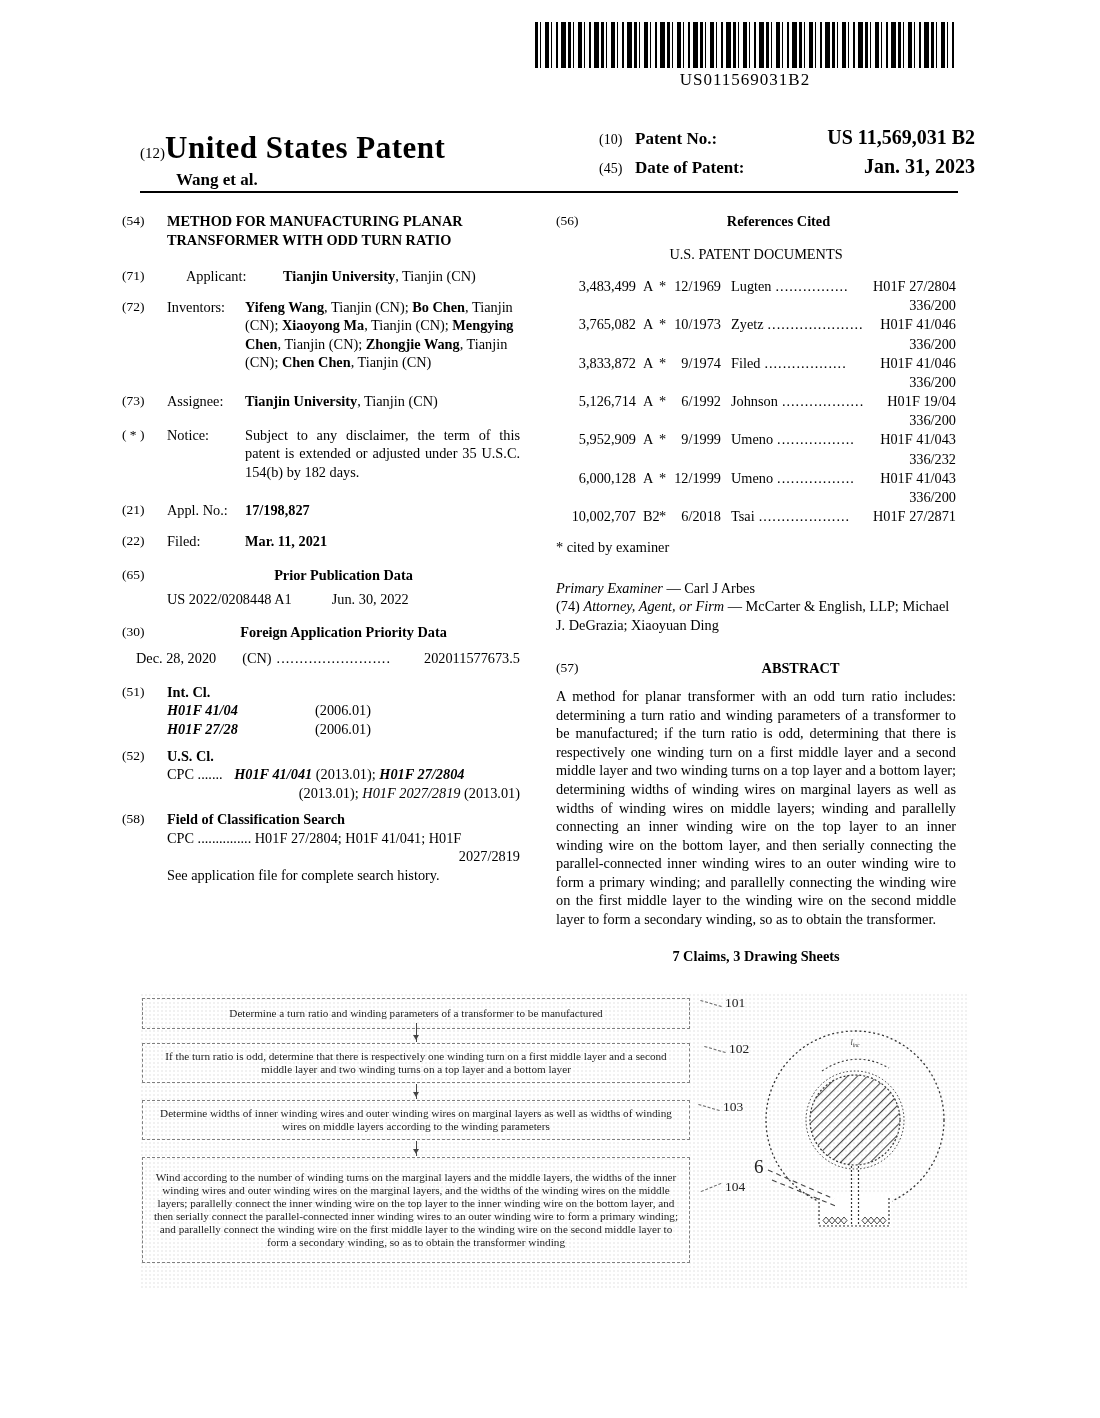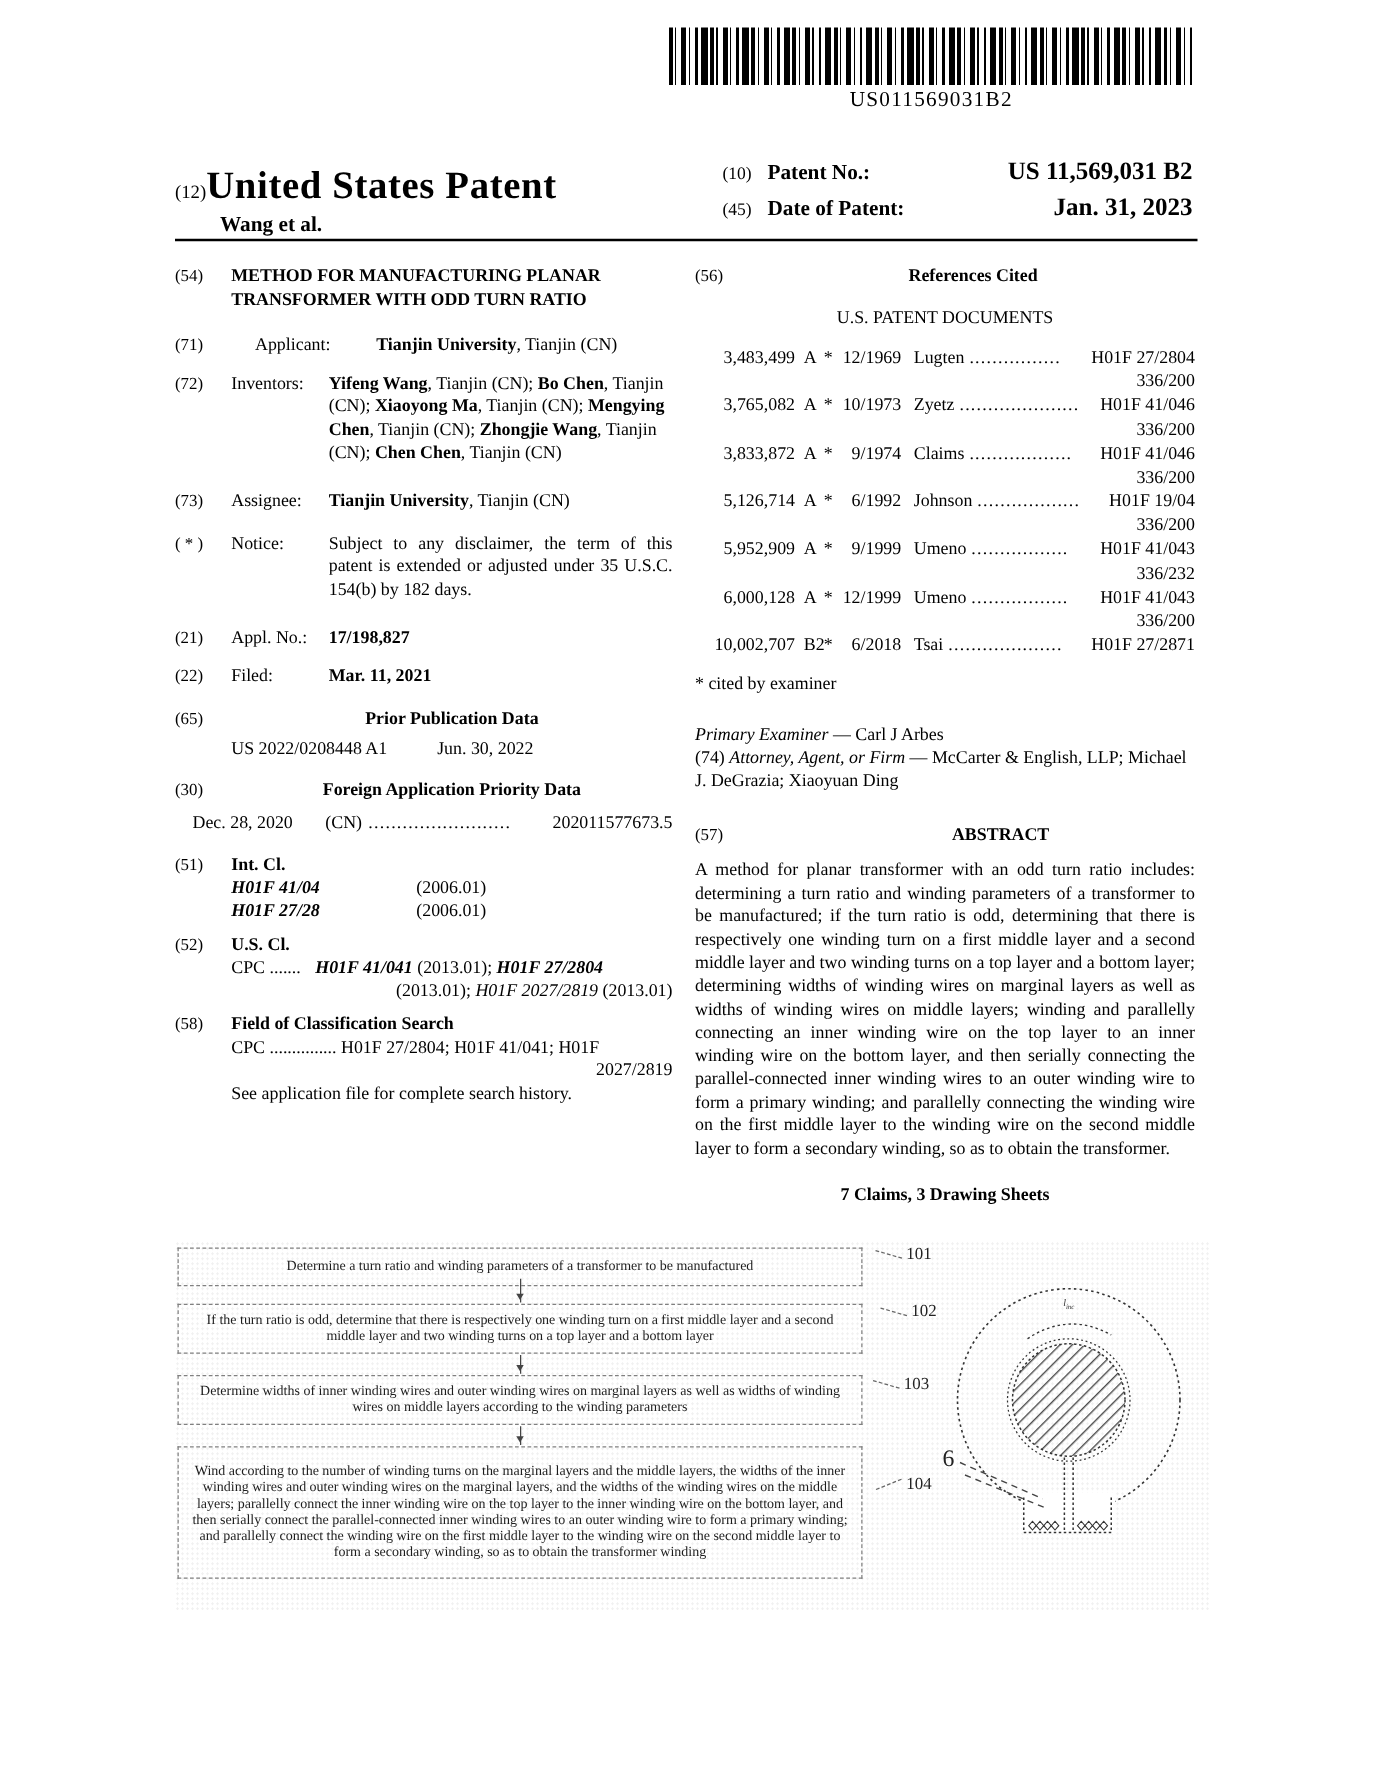--- a/index.html
+++ b/index.html
@@ -19,29 +19,29 @@
       #000 0 3px, #fff 3px 5px, #000 5px 6px, #fff 6px 10px,
       #000 10px 14px, #fff 14px 16px, #000 16px 17px, #fff 17px 21px,
       #000 21px 23px, #fff 23px 26px, #000 26px 31px, #fff 31px 33px);
   }
   .barcode-num { font-size:17px; letter-spacing:1px; margin-top:2px; }
 
   
   .kicker { font-size:15px; }
   .us-patent { font-size:31px; font-weight:700; letter-spacing:0.5px; }
   .authors { font-size:17px; font-weight:700; margin-top:4px; }
-  .hdr-right { left:578px; top:126px; width:376px; font-size:17px; }
+  .hdr-right { left:599px; top:126px; width:376px; font-size:17px; }
   .hdr-line { display:flex; align-items:baseline; margin-bottom:6px; }
   .hdr-line .n { font-size:14px; width:36px; }
   .hdr-line .lab { font-weight:700; }
   .hdr-line .val { font-weight:700; font-size:20px; margin-left:auto; white-space:nowrap; }
   .rule { left:140px; top:191px; width:818px; height:2px; background:#000; }
 
   
-  .colL { left:140px; top:212px; width:398px; font-size:14.3px; line-height:1.3; }
+  .colL { left:122px; top:212px; width:398px; font-size:14.3px; line-height:1.3; }
   .colR { left:556px; top:212px; width:400px; font-size:14.3px; line-height:1.3; }
 
   .sec2 { display:grid; grid-template-columns:45px 1fr; }
   .sec3 { display:grid; grid-template-columns:45px 78px 1fr; }
   .snum { font-size:13.5px; }
   b.nm { font-weight:700; }
   .just { text-align:justify; }
   .ctr { text-align:center; }
   .bold { font-weight:700; }
   .bi { font-weight:700; font-style:italic; }
@@ -241,21 +241,21 @@
         <span class="rname">Zyetz</span>
         <span class="rdots">.....................</span>
         <span class="rcls">H01F 41/046</span>
     </div>
     <div class="refcont">336/200</div>
     <div class="refrow">
       <span class="rnum">3,833,872</span>
         <span class="rkind">A</span>
         <span class="rstar">*</span>
         <span class="rdate">9/1974</span>
-        <span class="rname">Claims</span>
+        <span class="rname">Filed</span>
         <span class="rdots">..................</span>
         <span class="rcls">H01F 41/046</span>
     </div>
     <div class="refcont">336/200</div>
     <div class="refrow">
       <span class="rnum">5,126,714</span>
         <span class="rkind">A</span>
         <span class="rstar">*</span>
         <span class="rdate">6/1992</span>
         <span class="rname">Johnson</span>

